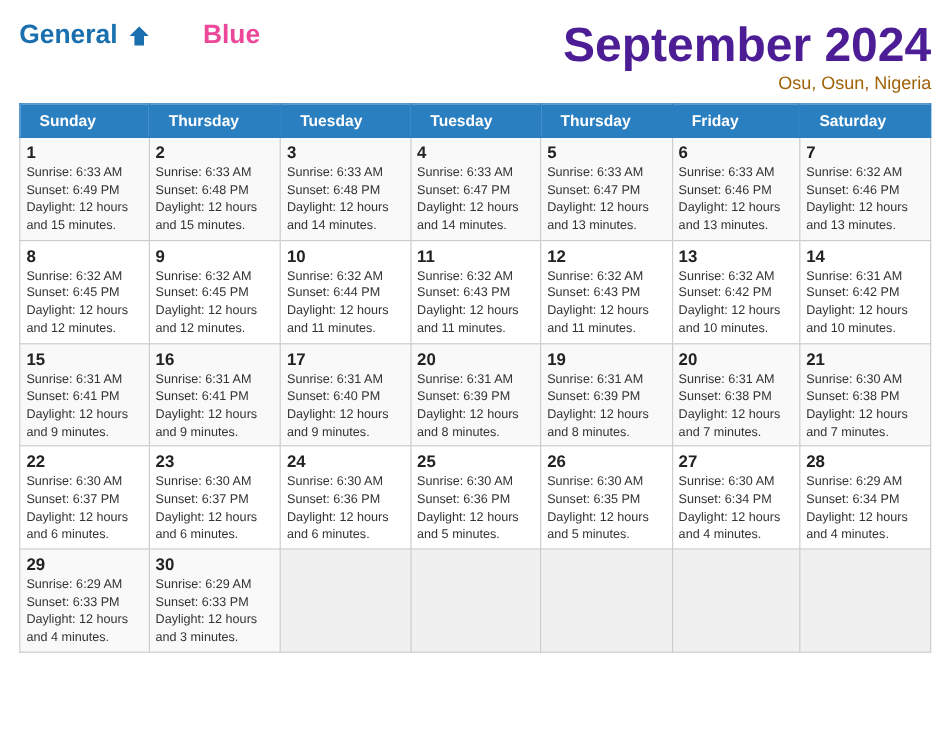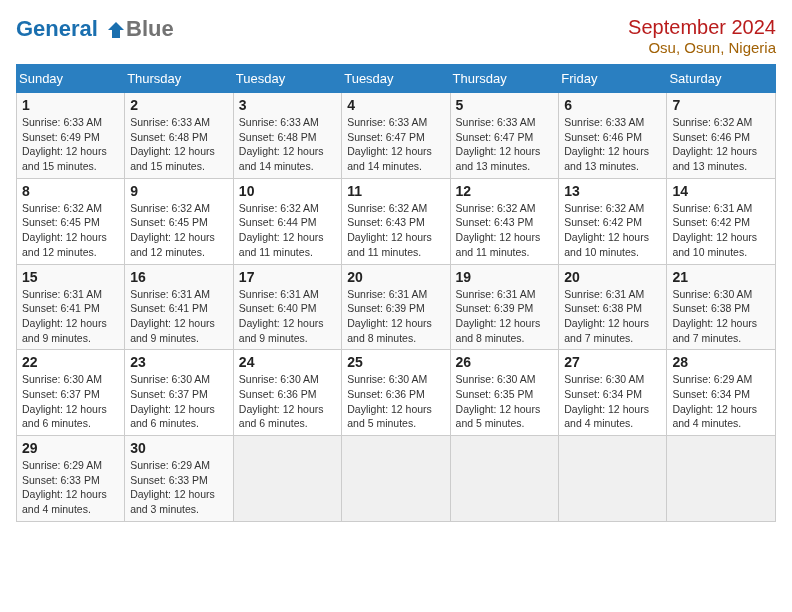--- a/index.html
+++ b/index.html
@@ -23,40 +23,40 @@
     }
     .logo-row {
       display: flex;
       align-items: center;
       gap: 2px;
     }
     .title-area {
       text-align: right;
     }
     .month-title {
-      font-size: 20px;
-      color: #b91c1c;
-      font-weight: normal;
+      font-size: 40px;
+      color: #4c1d95;
+      font-weight: bold;
     }
     .location {
       font-size: 15px;
       color: #a16207;
     }
     table {
       width: 100%;
       border-collapse: collapse;
       font-size: 11px;
     }
     thead tr th {
       background-color: #2a7fc1;
       color: #fff;
-      padding: 6px 2px;
+      padding: 6px 16px;
       text-align: left;
       font-size: 13px;
-      font-weight: normal;
+      font-weight: bold;
       border: 1px solid #2a7fc1;
     }
     tbody tr td {
       border: 1px solid #ccc;
       vertical-align: top;
       padding: 4px 5px;
       width: 113px;
       min-height: 70px;
     }
     tbody tr:nth-child(odd) td {
@@ -87,21 +87,21 @@
 <div class="header">
   <div class="logo">
     <div class="logo-row">
       <span style="font-size:22px;font-weight:bold;color:#333;">
         <span style="color:#1a6faf;">General</span>
         <svg width="20" height="20" viewBox="0 0 20 20" style="vertical-align:middle;margin-left:2px;">
           <polygon points="10,2 18,10 14,10 14,18 6,18 6,10 2,10" fill="#1a6faf"></polygon>
         </svg>
       </span>
     </div>
-    <div style="font-size:22px;font-weight:bold;color:#737373;margin-top:-4px;">Blue</div>
+    <div style="font-size:22px;font-weight:bold;color:#ec4899;margin-top:-4px;margin-left:43px;">Blue</div>
   </div>
   <div class="title-area">
     <div class="month-title">September 2024</div>
     <div class="location">Osu, Osun, Nigeria</div>
   </div>
 </div>
 
 <table>
   <thead>
     <tr id="col-headers">

